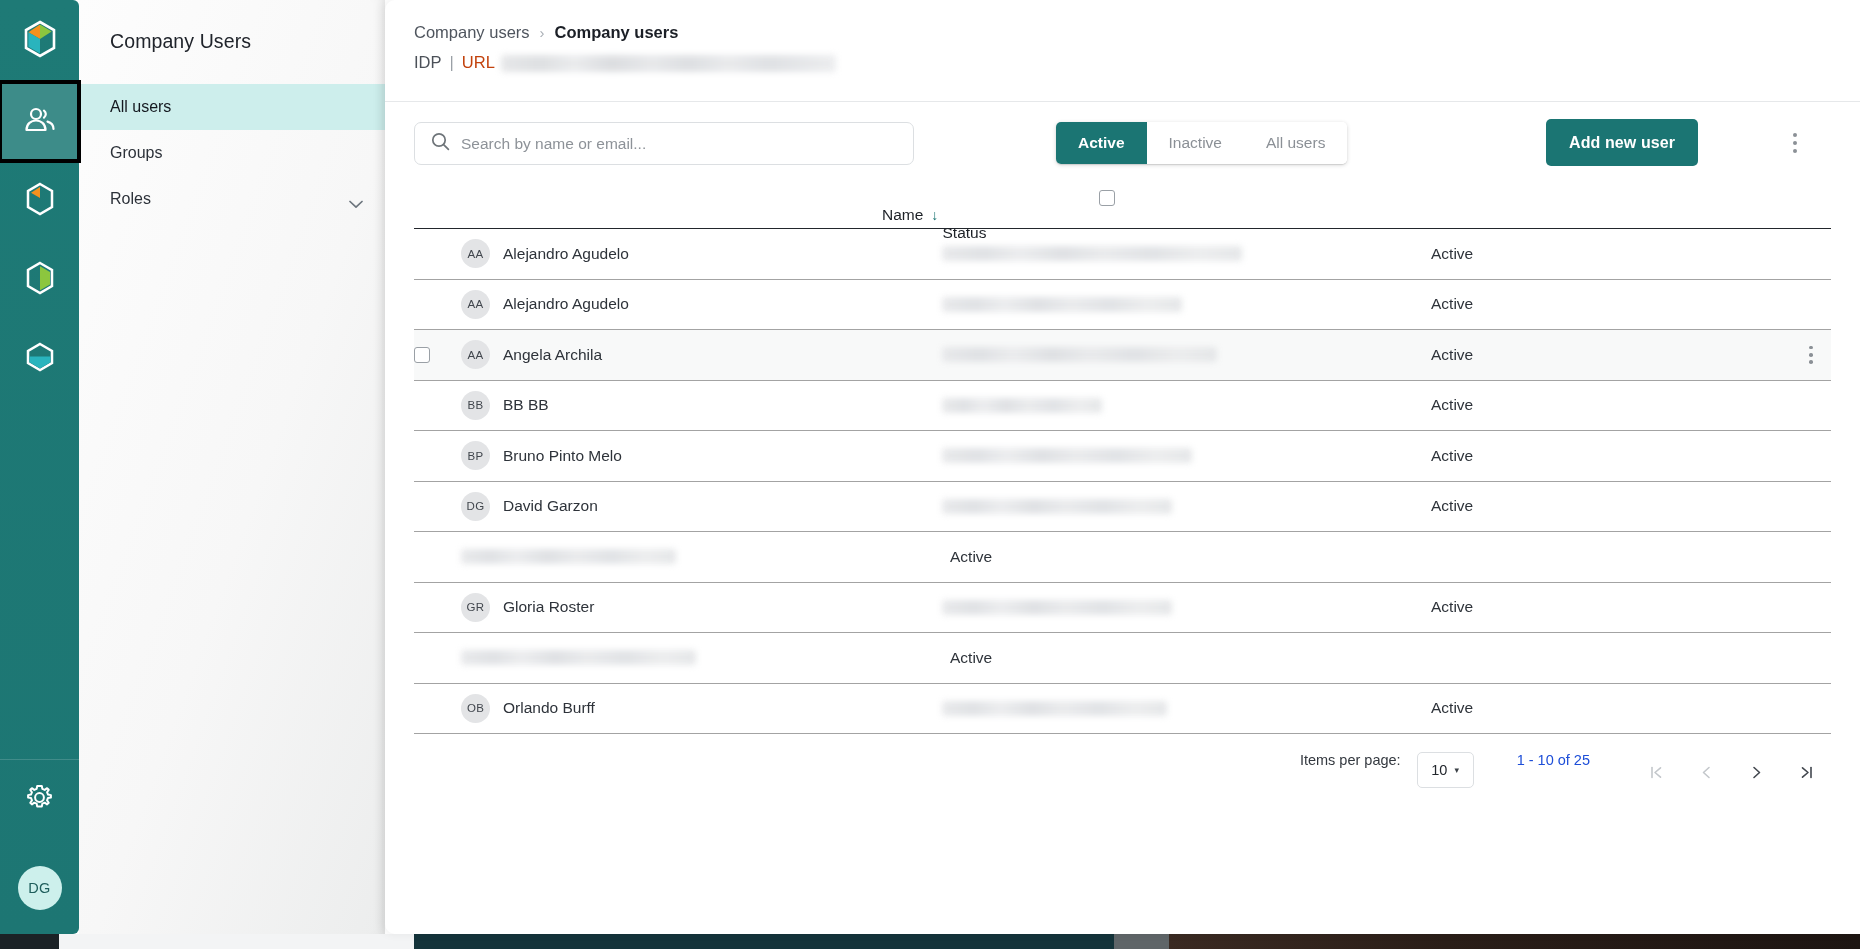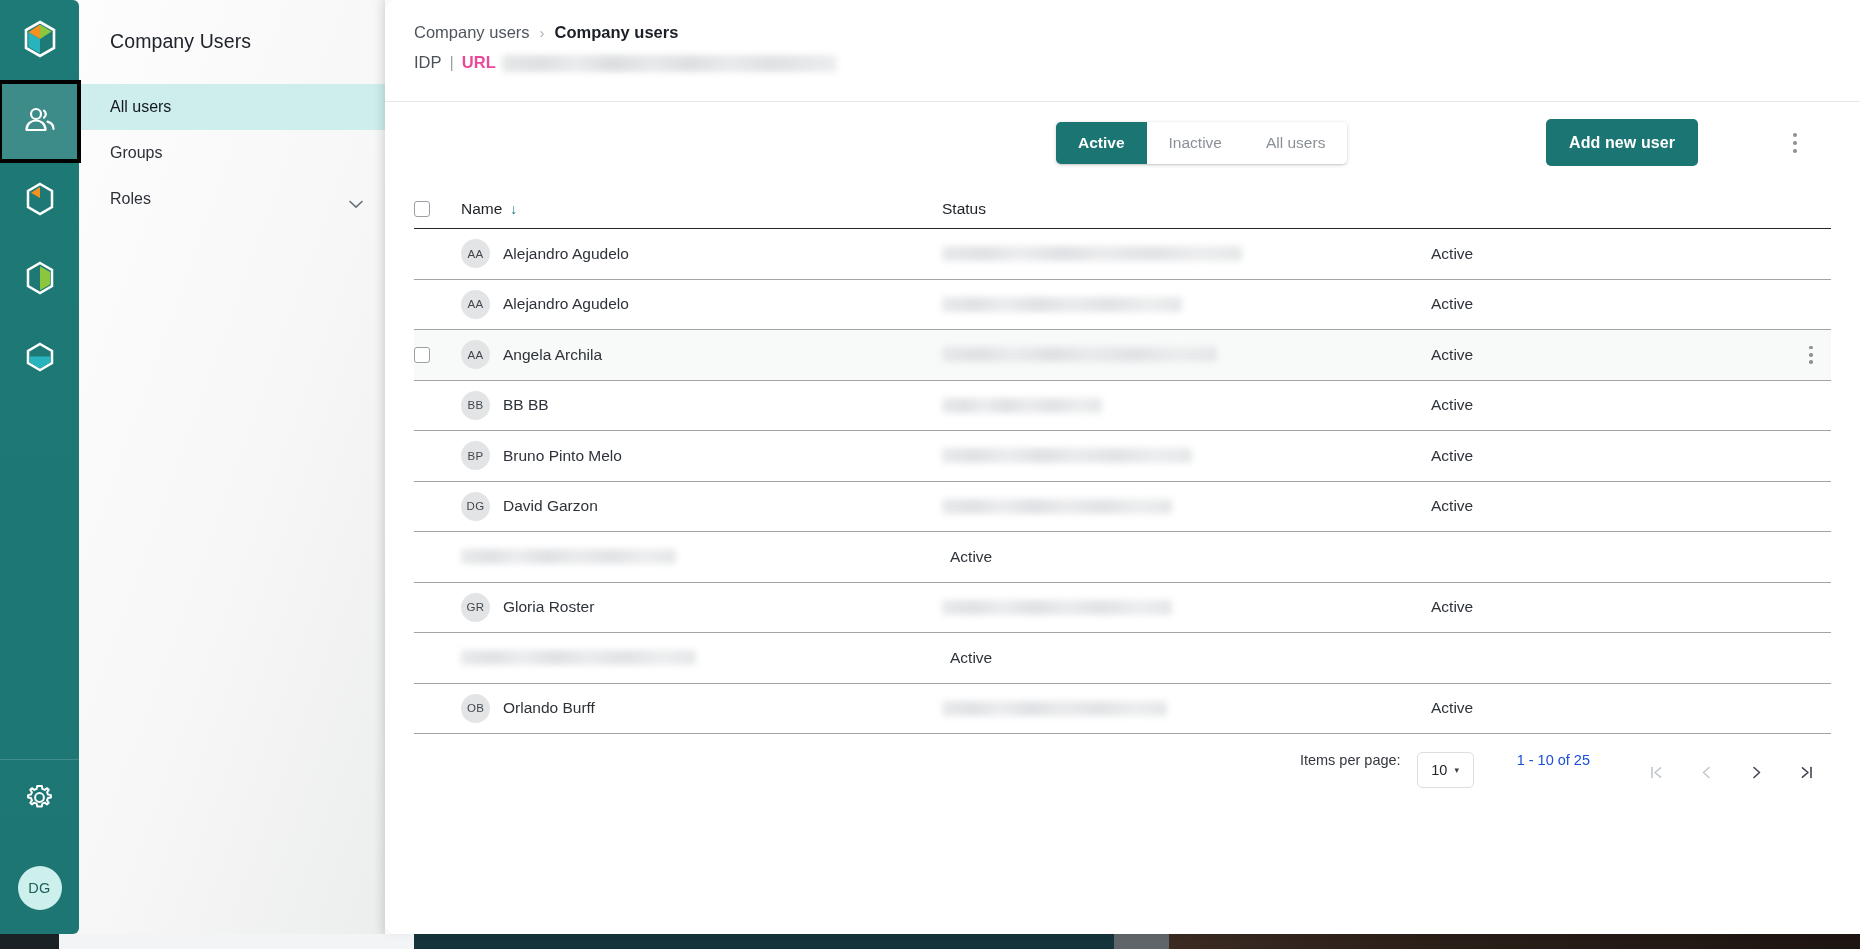--- a/index.html
+++ b/index.html
@@ -143,21 +143,21 @@
   .idp-line {
     display: flex;
     align-items: flex-end;
     padding: 9px 0 0 29px;
     font-size: 16.5px;
     color: #35393f;
     height: 30px;
   }
   .idp-line .idp { color: #4c5159; }
   .idp-line .bar { margin: 0 8px; color: #9aa0a6; }
-  .idp-line .urllabel { font-weight: bold; color: #ec4899; }
+  .idp-line .urllabel { font-weight: normal; color: #c2410c; }
   .redacted {
     margin-left: 6px;
     width: 335px;
     height: 17px;
     border-radius: 3px;
     background: linear-gradient(90deg,#e4e5e7 0%,#dcdee0 12%,#e9eaec 22%,#d9dbde 33%,#e6e7e9 45%,#dbdde0 56%,#e8e9eb 68%,#dddfe2 80%,#ebecee 100%);
     filter: blur(3.2px);
     opacity: .92;
   }
 
@@ -257,20 +257,21 @@
     left: 29px; top: 190px;
     width: 1417px;
   }
   .thead {
     display: flex;
     align-items: center;
     height: 39px;
     border-bottom: 1.6px solid #22262c;
     font-size: 15.5px;
     color: #1d2127;
+    flex-direction: column;
   }
   .col-check { width: 47px; display: flex; align-items: center; }
   .col-name  { width: 481px; display: flex; align-items: center; gap: 8px; }
   .col-email { width: 489px; }
   .col-status{ width: 360px; }
   .col-act   { flex: 1; display: flex; justify-content: center; }
 
   .cbox {
     width: 16px; height: 16px;
     border: 1.4px solid #9aa0a6;
@@ -485,20 +486,29 @@
       <span class="idp">IDP</span>
       <span class="bar">|</span>
       <span class="urllabel">URL</span>
       <span class="redacted"></span>
     </div>
 
     <div class="hdr-divider"></div>
 
     <div class="toolbar">
 
+      <div class="search-box">
+        <span>
+          <svg width="19" height="19" viewBox="0 0 19 19">
+            <circle cx="8" cy="8" r="6.2" fill="none" stroke="#6e7479" stroke-width="1.7"></circle>
+            <line x1="12.6" y1="12.6" x2="17.4" y2="17.4" stroke="#6e7479" stroke-width="1.7" stroke-linecap="round"></line>
+          </svg>
+        </span>
+        <input type="text" placeholder="Search by name or email..." style="">
+      </div>
 
       <div class="seg">
         <div class="seg-btn on">Active</div>
         <div class="seg-btn">Inactive</div>
         <div class="seg-btn">All users</div>
       </div>
 
       <button class="add-btn">Add new user</button>
 
       <div class="kebab">

